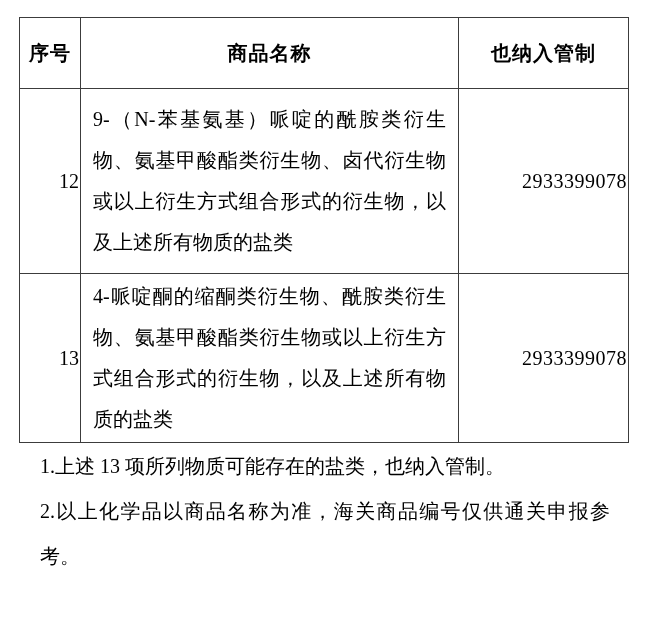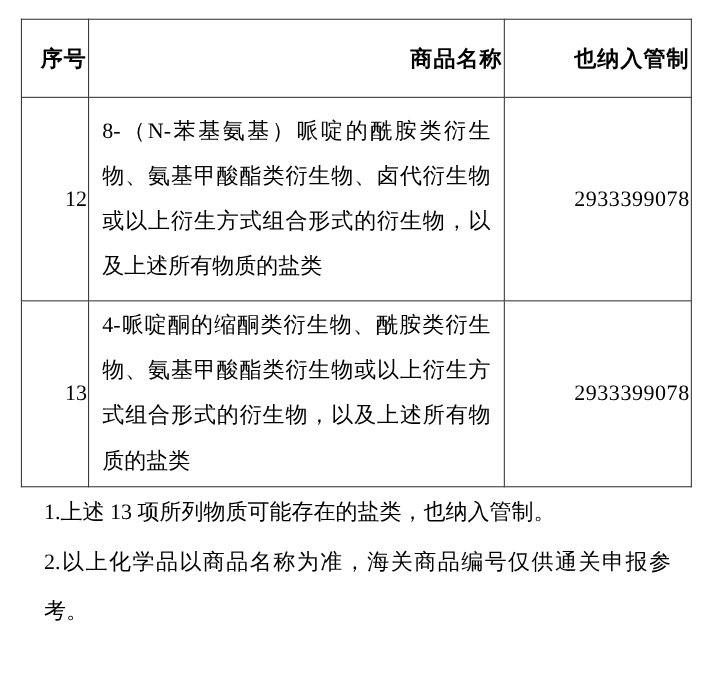--- a/index.html
+++ b/index.html
@@ -30,21 +30,21 @@
     overflow: hidden;
   }
   .col-index { width: 61px; }
   .col-name  { width: 378px; }
   .col-code  { width: 170px; }
 
   tr.header-row { height: 71px; }
   tr.header-row th {
     font-size: 20px;
     font-weight: bold;
-    text-align: right;
+    text-align: center;
     vertical-align: middle;
     letter-spacing: 1px;
   }
   tr.row-12 { height: 185px; }
   tr.row-13 { height: 165px; }
 
   td.index-cell,
   td.code-cell {
     text-align: right;
     vertical-align: middle;
@@ -92,21 +92,21 @@
     <thead>
       <tr class="header-row">
         <th>序号</th>
         <th>商品名称</th>
         <th>也纳入管制</th>
       </tr>
     </thead>
     <tbody>
       <tr class="row-12">
         <td class="index-cell">12</td>
-        <td class="name-cell">8-（N-苯基氨基）哌啶的酰胺类衍生物、氨基甲酸酯类衍生物、卤代衍生物或以上衍生方式组合形式的衍生物，以及上述所有物质的盐类</td>
+        <td class="name-cell">9-（N-苯基氨基）哌啶的酰胺类衍生物、氨基甲酸酯类衍生物、卤代衍生物或以上衍生方式组合形式的衍生物，以及上述所有物质的盐类</td>
         <td class="code-cell">2933399078</td>
       </tr>
       <tr class="row-13">
         <td class="index-cell">13</td>
         <td class="name-cell">4-哌啶酮的缩酮类衍生物、酰胺类衍生物、氨基甲酸酯类衍生物或以上衍生方式组合形式的衍生物，以及上述所有物质的盐类</td>
         <td class="code-cell">2933399078</td>
       </tr>
     </tbody>
   </table>
 

